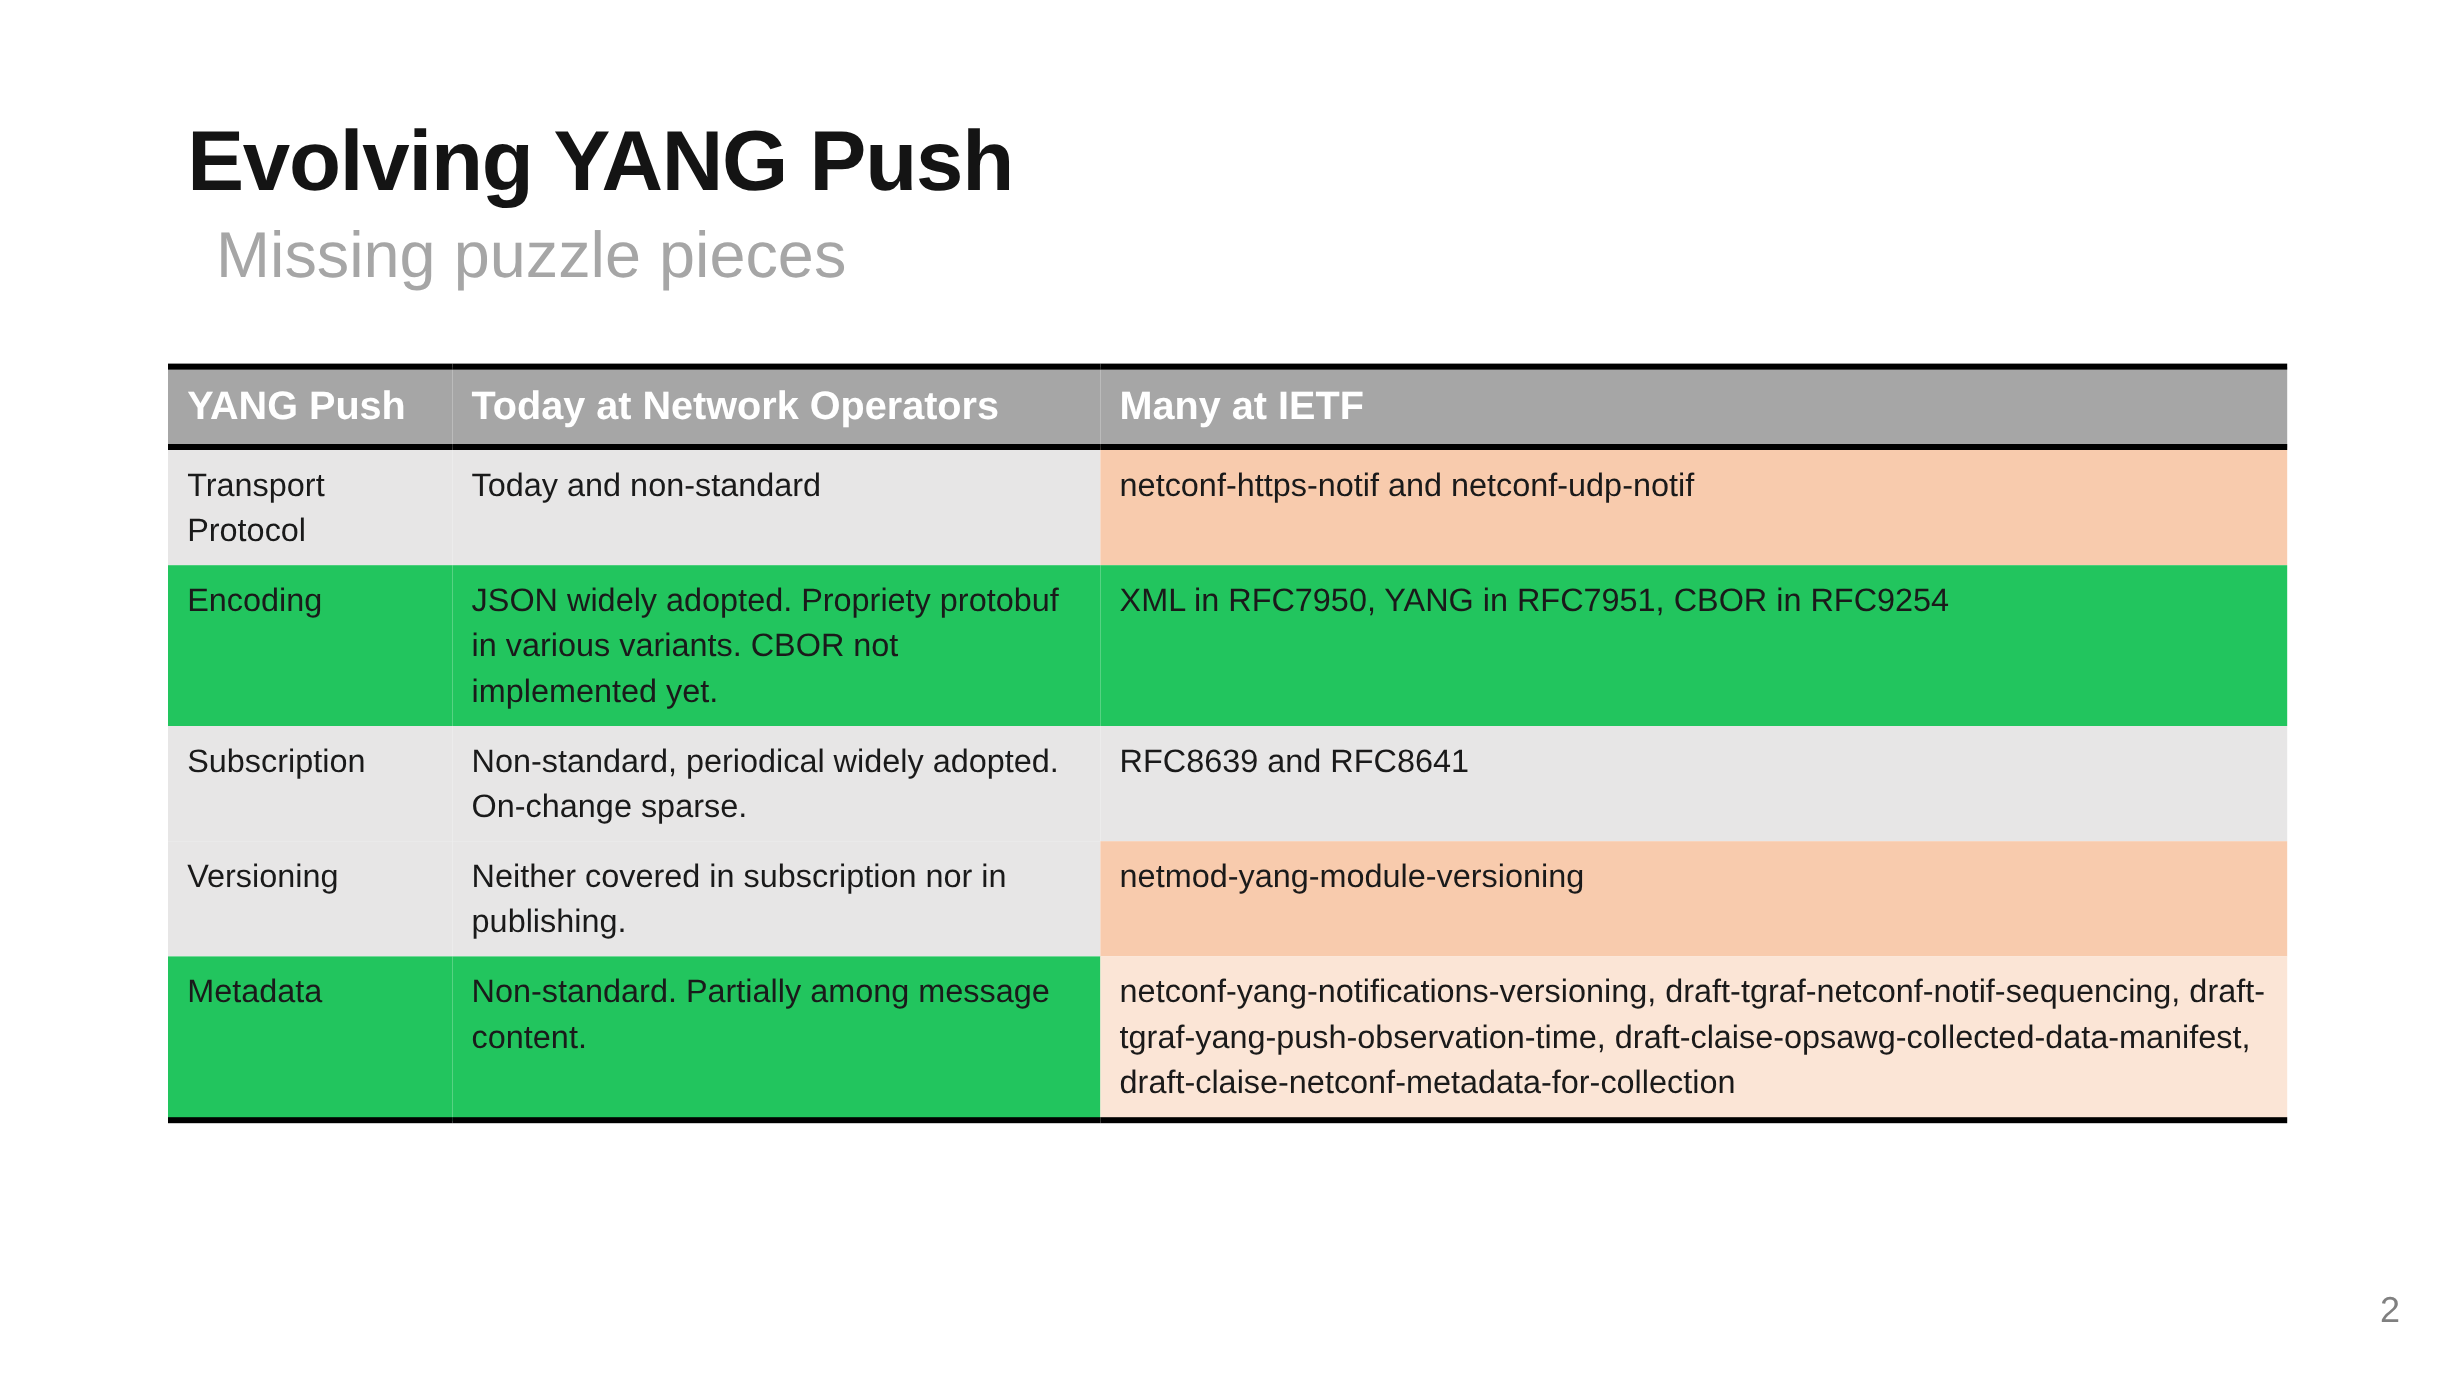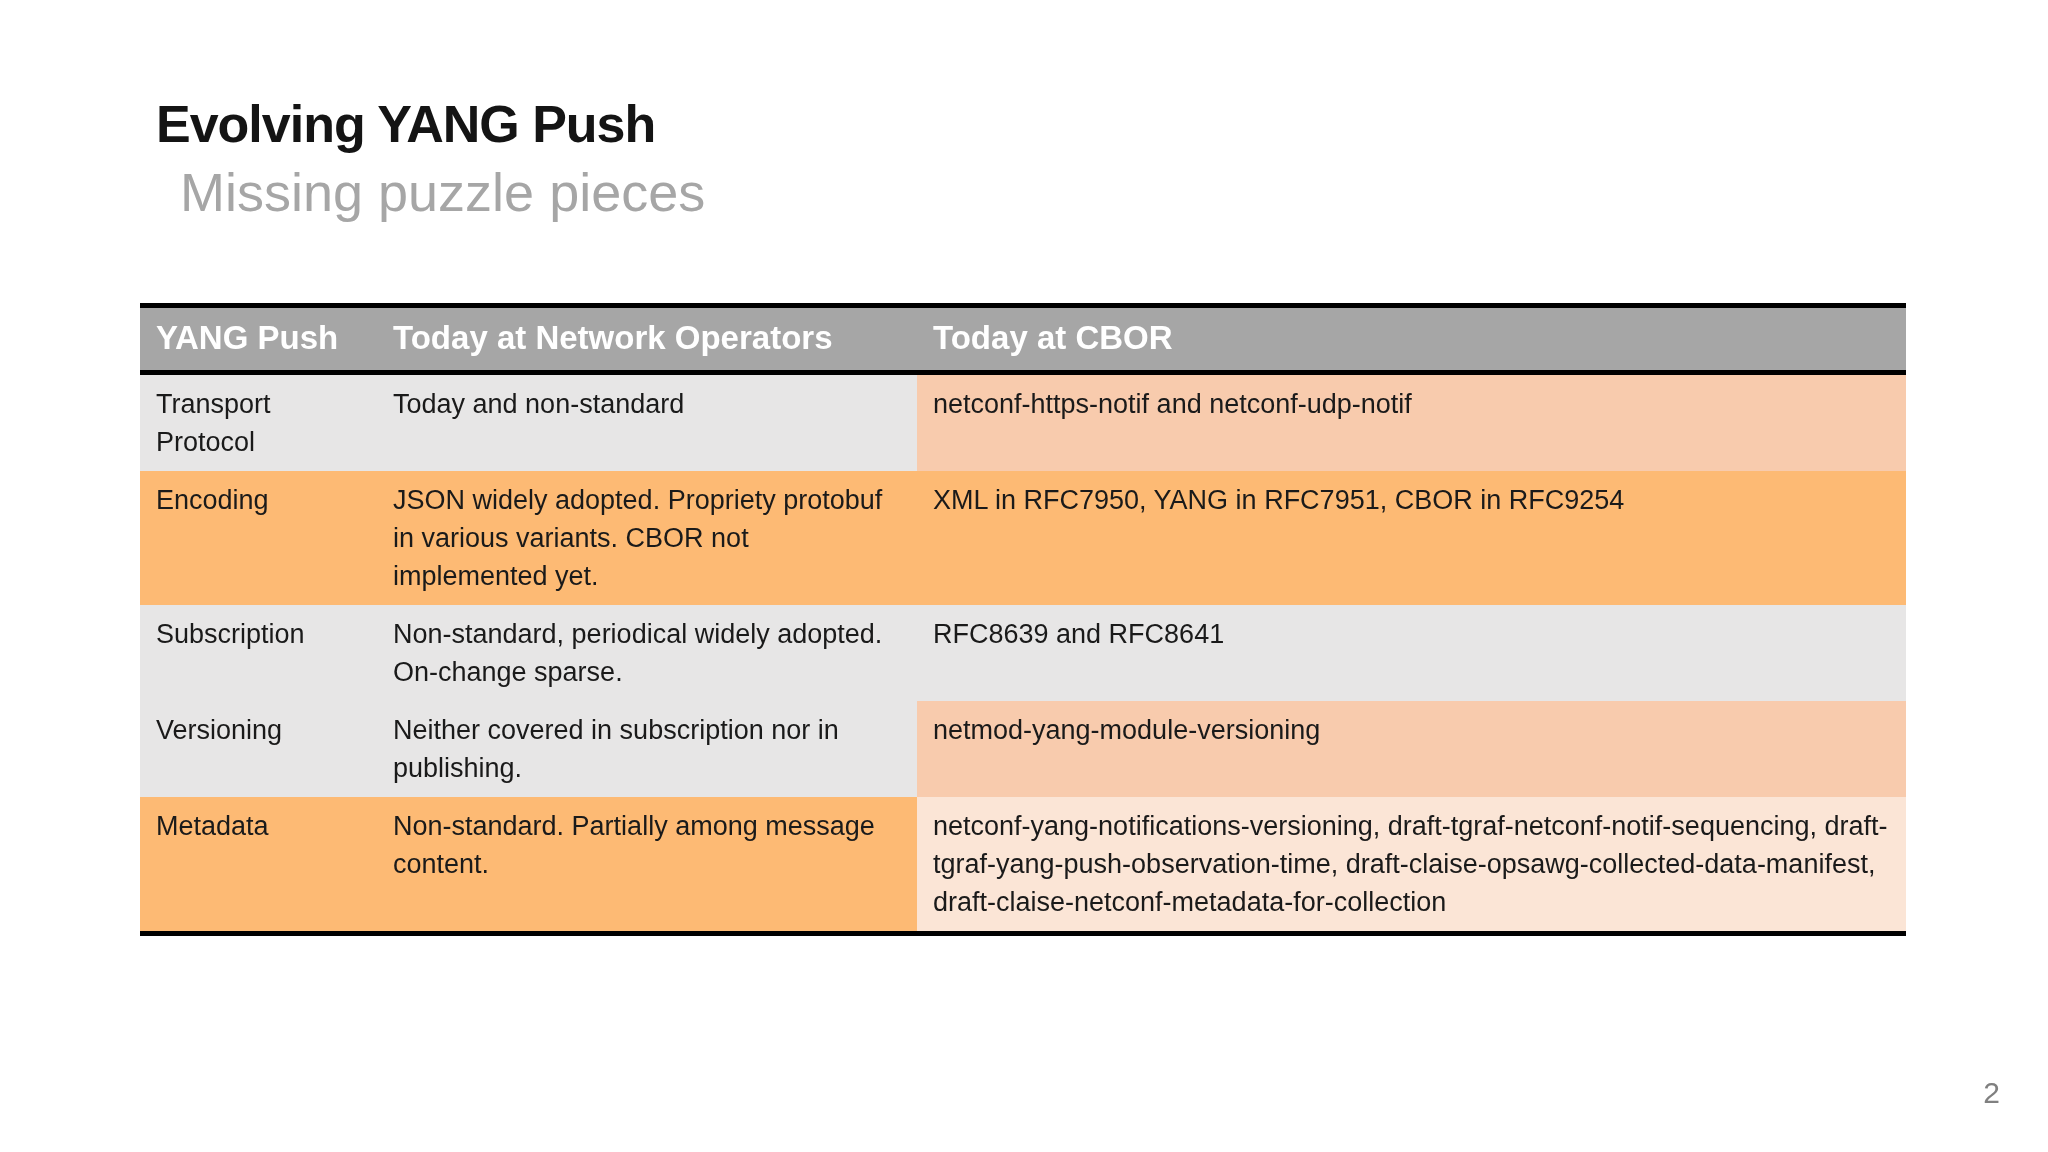--- a/index.html
+++ b/index.html
@@ -23,21 +23,21 @@
     background: #FFFFFF;
     overflow: hidden;
     font-family: "Liberation Sans", sans-serif;
   }
   .title-block {
     position: absolute;
     left: 156px;
     top: 96px;
   }
   .slide-title {
-    font-size: 52px;
+    font-size: 71px;
     font-weight: 700;
     letter-spacing: -1px;
     color: var(--title-color);
     line-height: 1.1;
   }
   .slide-subtitle {
     font-size: 54px;
     font-weight: 400;
     color: var(--subtitle-color);
     line-height: 1.15;
@@ -69,21 +69,21 @@
   }
   .yang-table td {
     font-size: 27px;
     line-height: 38px;
     color: var(--body-text);
     vertical-align: top;
     padding: 10px 16px;
     overflow-wrap: break-word;
   }
   .yang-table tr.last-row td { padding-bottom: 56px; }
-  .bg-white { background: #fdba74; }
+  .bg-white { background: #22c55e; }
   .bg-gray { background: var(--band-gray); }
   .bg-orange-strong { background: var(--highlight-strong); }
   .bg-orange-light { background: var(--highlight-light); }
   .page-number {
     position: absolute;
     right: 48px;
     top: 1076px;
     font-size: 30px;
     color: var(--page-number-color);
   }
@@ -101,21 +101,21 @@
   <table class="yang-table">
     <colgroup>
       <col class="c1">
         <col class="c2">
         <col class="c3">
     </colgroup>
     <thead>
       <tr>
         <th>YANG Push</th>
         <th>Today at Network Operators</th>
-        <th>Today at CBOR</th>
+        <th>Many at IETF</th>
       </tr>
     </thead>
     <tbody>
         <tr>
           <td class="bg-gray">Transport Protocol</td>
           <td class="bg-gray">Today and non-standard</td>
           <td class="bg-orange-strong">netconf-https-notif and netconf-udp-notif</td>
         </tr>
         <tr>
           <td class="bg-white">Encoding</td>

